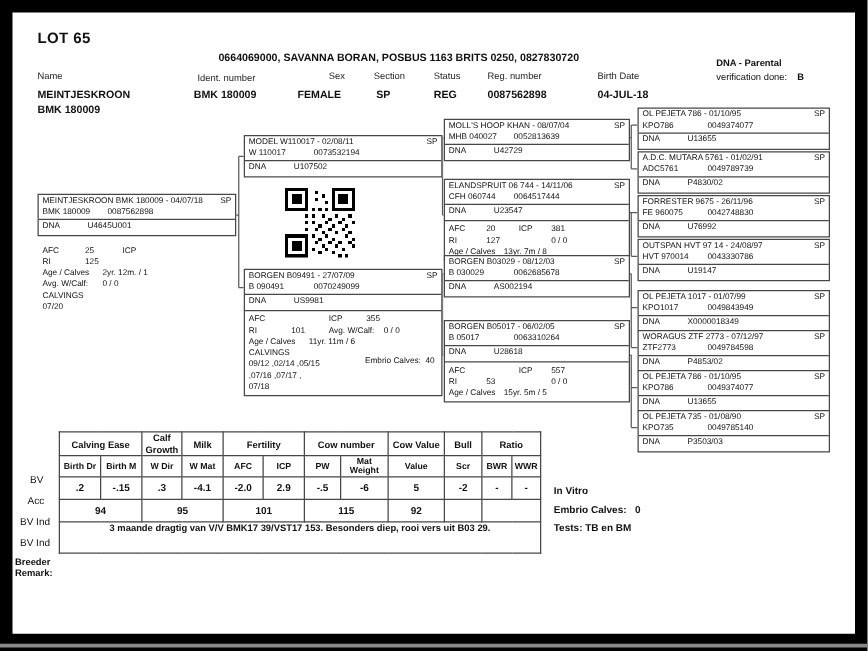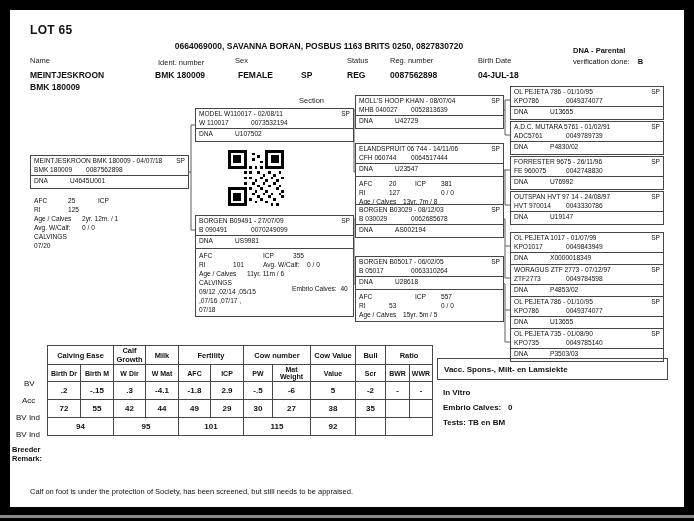--- a/index.html
+++ b/index.html
@@ -54,22 +54,22 @@
 </head>
 <body>
 
 <div class="page">
 
   <div class="a lot" style="left:20px; top:13px;">LOT 65</div>
   <div class="a topline">0664069000, SAVANNA BORAN, POSBUS 1163 BRITS 0250, 0827830720</div>
 
   <div class="a flabel" style="left:20px;  top:46px;">Name</div>
   <div class="a flabel" style="left:148px; top:48px;">Ident. number</div>
-  <div class="a flabel" style="left:225px; top:46px;">Sex</div>
-  <div class="a flabel" style="left:289px; top:46px;margin-top:40px;">Section</div>
+  <div class="a flabel" style="left:253px; top:46px;">Sex</div>
+  <div class="a flabel" style="left:289px; top:46px;">Section</div>
   <div class="a flabel" style="left:337px; top:46px;">Status</div>
   <div class="a flabel" style="left:380px; top:46px;">Reg. number</div>
   <div class="a flabel" style="left:468px; top:46px;">Birth Date</div>
   <div class="a dnahead1" style="left:563px; top:36px;">DNA - Parental</div>
   <div class="a dnahead2" style="left:563px; top:47px;">
     <span>verification done:</span><b>B</b>
   </div>
 
   <div class="a fvalue" style="left:20px;  top:60px;">MEINTJESKROON</div>
   <div class="a fvalue" style="left:20px;  top:72px;">BMK 180009</div>
@@ -499,60 +499,45 @@
       <td>Value</td>
       <td>Scr</td>
       <td>BWR</td>
       <td>WWR</td>
     </tr>
     <tr class="dr">
       <td>.2</td>
       <td>-.15</td>
       <td>.3</td>
       <td>-4.1</td>
-      <td>-1.8</td>
+      <td>-2.0</td>
       <td>2.9</td>
       <td>-.5</td>
       <td>-6</td>
       <td>5</td>
       <td>-2</td>
       <td>-</td>
       <td>-</td>
-    </tr>
-    <tr class="dr">
-      <td>72</td>
-      <td>55</td>
-      <td>42</td>
-      <td>44</td>
-      <td>49</td>
-      <td>29</td>
-      <td>30</td>
-      <td>27</td>
-      <td>38</td>
-      <td>35</td>
-      <td></td>
-      <td></td>
     </tr>
     <tr class="dr">
       <td colspan="2">94</td>
       <td colspan="2">95</td>
       <td colspan="2">101</td>
       <td colspan="2">115</td>
       <td>92</td>
       <td></td>
       <td colspan="2"></td>
     </tr>
+    <tr>
+      <td colspan="12" class="remark-cell">3 maande dragtig van V/V BMK17 39/VST17 153.  Besonders diep, rooi vers uit B03 29.</td>
+    </tr>
   </tbody>
     </table>
 
-  <div class="vaccbox">
-    <span>Vacc. Spons-, Milt- en Lamsiekte</span>
-  </div>
   <div class="a sidetxt" style="left:433px; top:378px;">In Vitro</div>
   <div class="a sidetxt" style="left:433px; top:393px;">
     <span>Embrio Calves:</span>&nbsp;&nbsp;&nbsp;<span>0</span>
   </div>
   <div class="a sidetxt" style="left:433px; top:408px;">Tests: TB en BM</div>
 
-  <div class="a footer" style="left:20px; top:477px;">Calf on foot is under the protection of Society, has been screened, but still needs to be appraised.</div>
 </div>
 
 <div class="strip"></div>
 
 </body></html>

